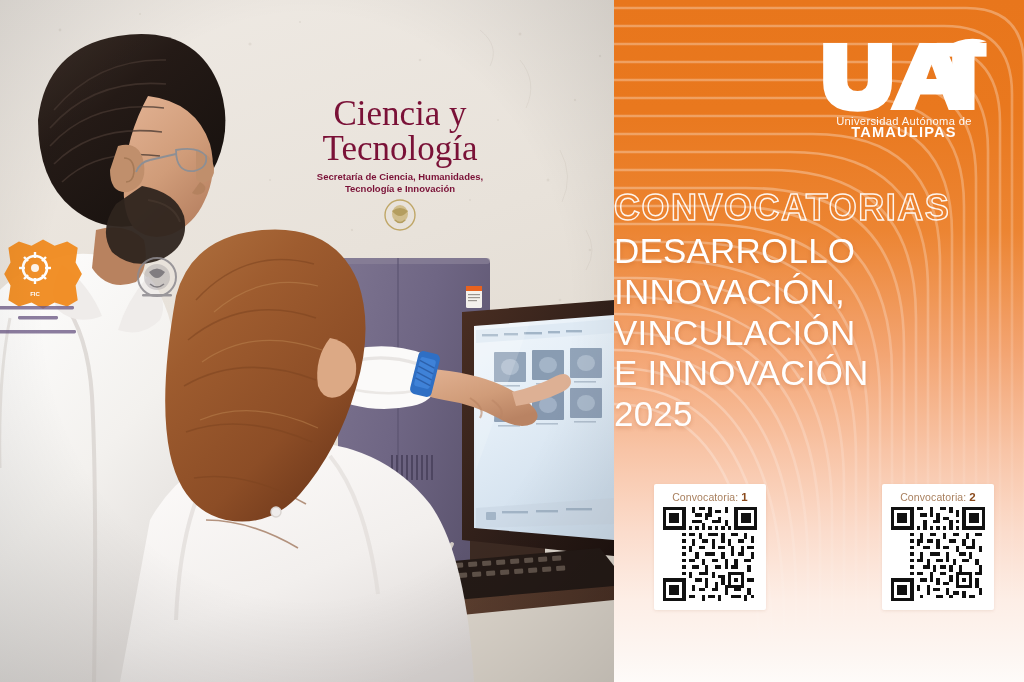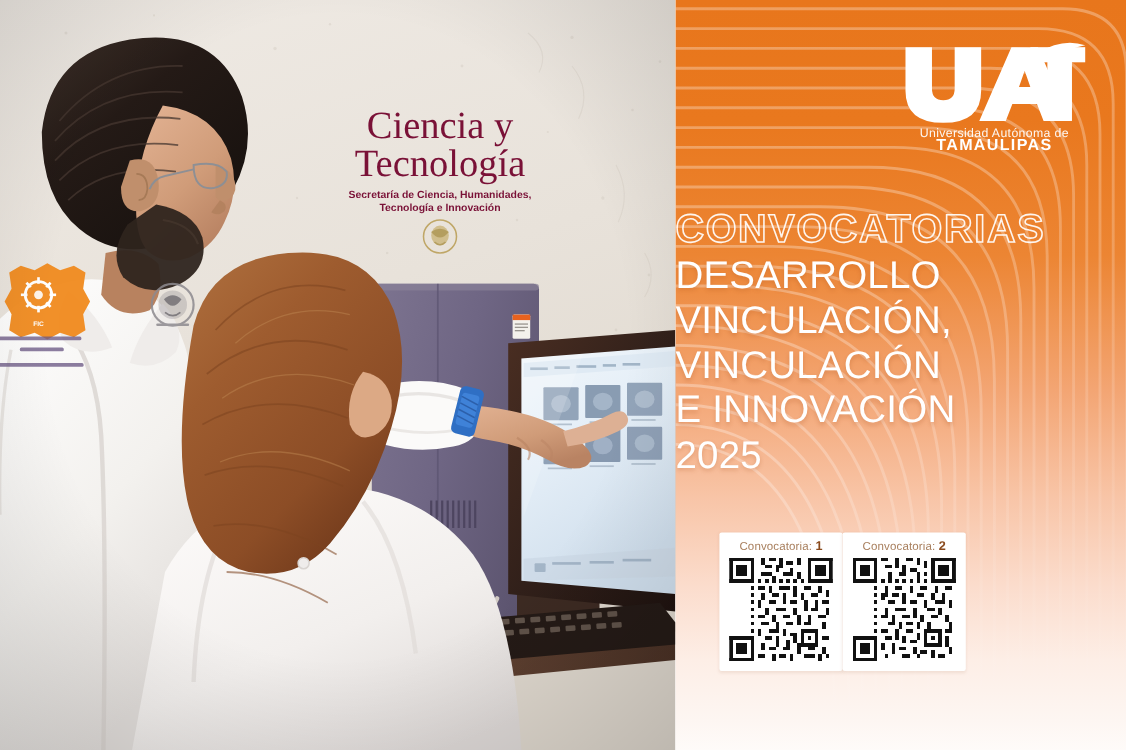--- a/index.html
+++ b/index.html
@@ -85,20 +85,21 @@
     text-shadow:0 2px 4px rgba(170,80,30,0.28);
   }
   .h-solid div { white-space:nowrap; }
 
   
   .qr-row {
     margin-top:auto;
     margin-bottom:72px;
     padding:0 30px 0 40px;
     display:flex;
+    justify-content:space-between;
   }
   .qr-card {
     background:#ffffff;
     padding:7px 9px 9px 9px;
     border-radius:2px;
     width:112px;
     box-shadow:0 1px 3px rgba(150,90,60,0.12);
     text-align:center;
   }
   .qr-label {
@@ -540,21 +541,21 @@
             <text x="100" y="103" text-anchor="middle" fill="#ffffff" opacity="0.95" font-family="'Liberation Sans', sans-serif" font-size="13" letter-spacing="0.4">Universidad Autónoma de</text>
             <text x="100" y="117" text-anchor="middle" fill="#ffffff" font-family="'Liberation Sans', sans-serif" font-size="17" font-weight="bold" letter-spacing="1.4">TAMAULIPAS</text>
           </svg>
         </div>
       </div>
 
       <div class="headline">
         <div class="h-outline">CONVOCATORIAS</div>
         <div class="h-solid">
           <div>DESARROLLO</div>
-          <div>VINCULACIÓN,</div>
+          <div>INNOVACIÓN,</div>
           <div>VINCULACIÓN</div>
           <div>E INNOVACIÓN</div>
           <div>2025</div>
         </div>
       </div>
 
       <div class="qr-row">
 
         <div class="qr-card">
           <div class="qr-label">

